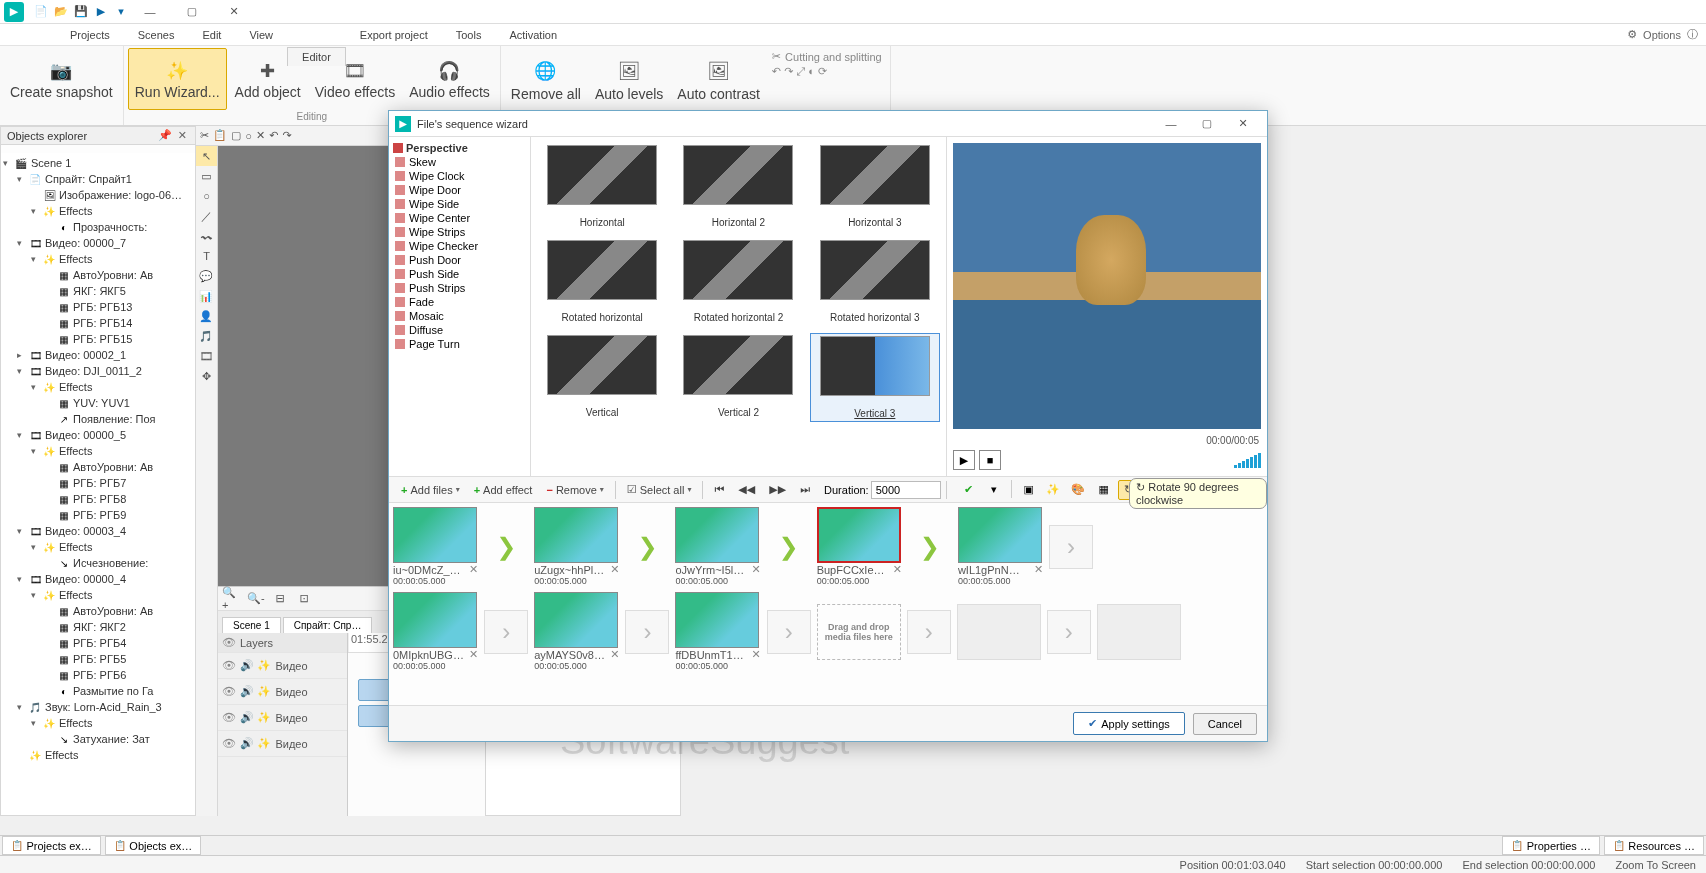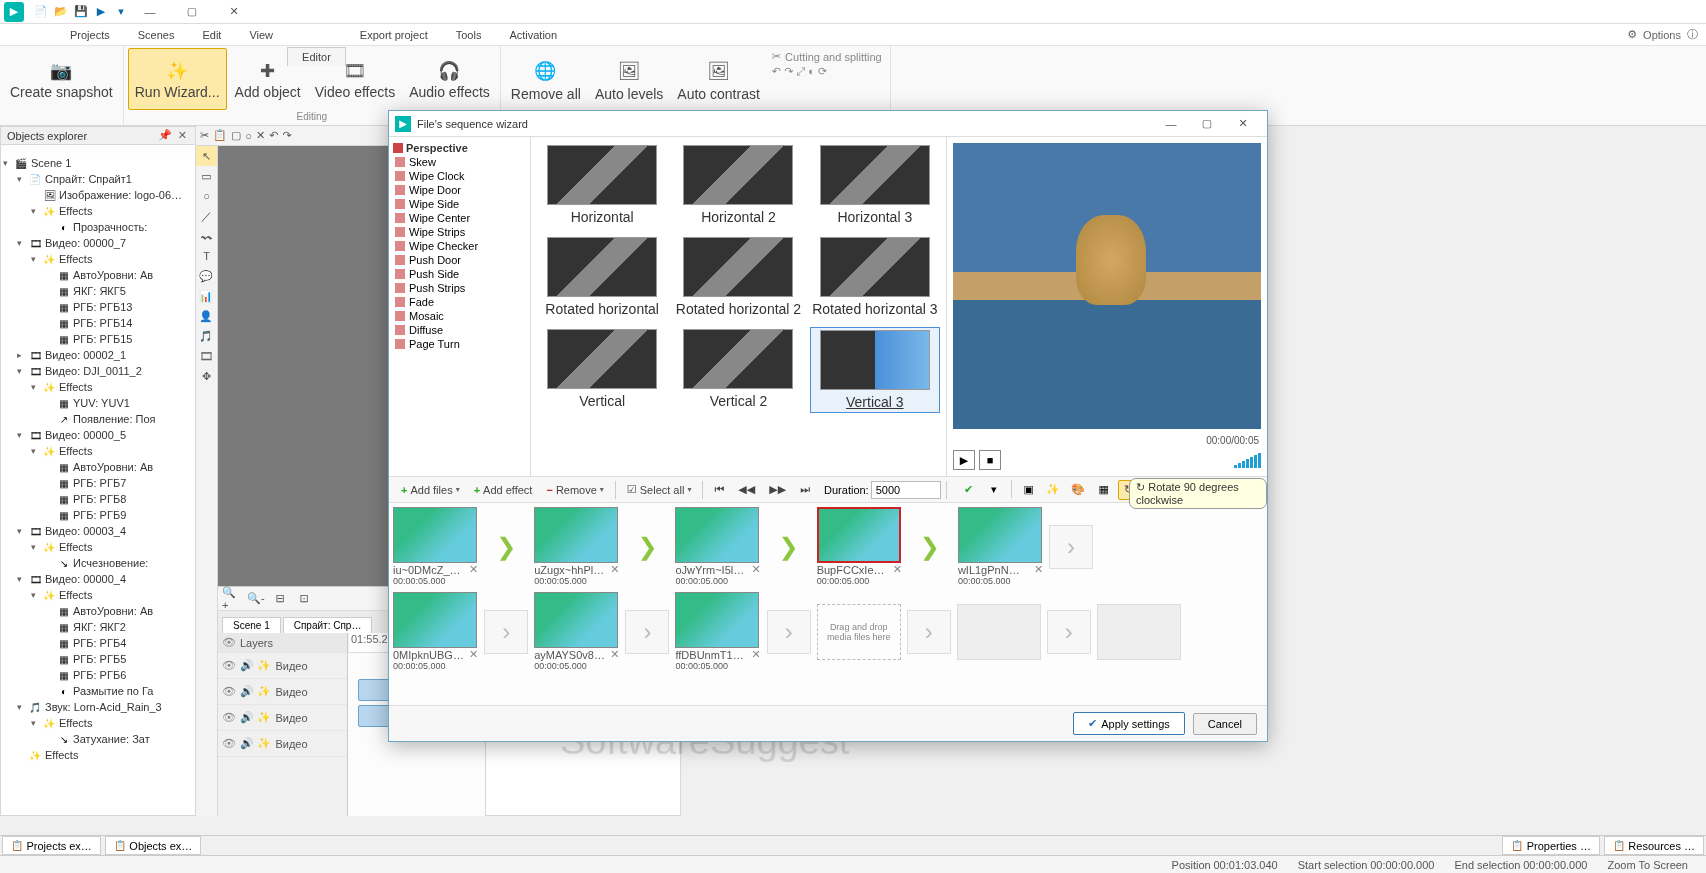--- a/index.html
+++ b/index.html
@@ -78,42 +78,42 @@
 .clip { position: absolute; height: 22px; background: #b8d6ef; border: 1px solid #6aa3cc; border-radius: 2px; font-size: 9px; padding: 1px 3px; overflow: hidden; }
 
 
 .resources { width: 196px; }
 
 
 .bottom-tabs { position: absolute; bottom: 18px; left: 0; right: 0; height: 20px; background: #f0f0f0; display: flex; border-top: 1px solid #ccc; }
 .bottom-tab { padding: 2px 8px; border: 1px solid #ccc; background: #fff; margin: 0 2px; font-size: 10px; display: flex; align-items: center; gap: 3px; }
 
 
-.statusbar { position: absolute; bottom: 0; left: 0; right: 0; height: 18px; background: #f5f5f5; border-top: 1px solid #ccc; display: flex; align-items: center; font-size: 10px; color: #555; padding: 0 18px; }
+.statusbar { position: absolute; bottom: 0; left: 0; right: 0; height: 18px; background: #f5f5f5; border-top: 1px solid #ccc; display: flex; align-items: center; font-size: 10px; color: #555; padding: 0 10px; }
 .statusbar .seg { margin-left: 20px; }
 .statusbar .spacer { flex: 1; }
 
 
 .dialog { position: absolute; left: 388px; top: 110px; width: 880px; height: 632px; background: #fdfdfd; border: 1px solid #6fa8c7; box-shadow: 0 4px 20px rgba(0,0,0,.3); display: flex; flex-direction: column; z-index: 100; }
 .dialog-title { height: 26px; background: #fff; border-bottom: 1px solid #ddd; display: flex; align-items: center; padding: 0 6px; }
 .dialog-title .icon { width: 16px; height: 16px; background: #00b8b0; margin-right: 6px; display: flex; align-items: center; justify-content: center; color: #fff; font-size: 10px; }
 .dialog-title .text { flex: 1; color: #333; }
 .dialog-title .win-btn { width: 36px; height: 22px; display: flex; align-items: center; justify-content: center; cursor: pointer; color: #555; }
 .dialog-top { display: flex; height: 340px; border-bottom: 1px solid #ddd; }
 .effects-list { width: 142px; border-right: 1px solid #ddd; padding: 4px; overflow: auto; background: #fff; }
 .effects-list .cat { font-weight: bold; color: #333; display: flex; align-items: center; gap: 3px; padding: 1px 0; }
 .effects-list .item { display: flex; align-items: center; gap: 4px; padding: 1px 2px; cursor: pointer; }
 .effects-list .item .sw { width: 10px; height: 10px; background: #d88; }
 .thumbs { flex: 1; padding: 6px; overflow: auto; background: #fff; border-right: 1px solid #ddd; }
 .thumb-grid { display: grid; grid-template-columns: repeat(3, 1fr); gap: 8px 6px; }
 .thumb { display: flex; flex-direction: column; align-items: center; cursor: pointer; padding: 2px; }
 .thumb.selected { border: 1px solid #4a90d9; background: #e9f2fb; }
 .thumb .img { width: 110px; height: 60px; background: linear-gradient(135deg,#333 40%,#888 40%,#888 60%,#333 60%); border: 1px solid #999; }
 .thumb .img.v3 { background: linear-gradient(90deg,#333 50%,#4a90d9 50%,#7ab8e8 100%); }
-.thumb .cap { font-size: 14px; color: #333; margin-top: 4px; text-align: right; }
+.thumb .cap { font-size: 10px; color: #333; margin-top: 12px; text-align: right; }
 .thumb.selected .cap { text-decoration: underline; }
 .preview { width: 320px; display: flex; flex-direction: column; background: #fff; }
 .preview .video { flex: 1; margin: 6px; background: #000; display: flex; align-items: center; justify-content: center; overflow: hidden; }
 .preview .video .fake { width: 100%; height: 100%; background: linear-gradient(180deg,#4879a8 0,#4879a8 45%,#c4a068 45%,#c4a068 55%,#3a6b95 55%); position: relative; }
 .preview .video .dog { position: absolute; left: 40%; top: 25%; width: 70px; height: 90px; background: radial-gradient(#d4a860,#b08840); border-radius: 40% 40% 30% 30%; }
 .preview .time { text-align: right; padding: 0 8px 2px; color: #555; font-size: 10px; }
 .preview .controls { display: flex; align-items: center; gap: 4px; padding: 2px 6px 6px; }
 .preview .pc-btn { width: 22px; height: 20px; border: 1px solid #888; background: #fff; display: flex; align-items: center; justify-content: center; cursor: pointer; }
 .preview .vol { margin-left: auto; display: flex; align-items: flex-end; gap: 1px; }
 .preview .vol span { width: 3px; background: #1ea0d6; }
@@ -135,21 +135,21 @@
 .seq-row { display: flex; align-items: center; gap: 6px; margin-bottom: 6px; }
 .seq-item { display: flex; flex-direction: column; }
 .seq-thumb { width: 84px; height: 56px; border: 1px solid #888; background: linear-gradient(135deg,#3b8 30%,#6cd 70%); }
 .seq-thumb.error { border: 2px solid #c22; }
 .seq-meta { display: flex; align-items: center; gap: 4px; font-size: 9px; color: #555; max-width: 86px; }
 .seq-meta .fn { white-space: nowrap; overflow: hidden; text-overflow: ellipsis; max-width: 72px; }
 .seq-meta .del { cursor: pointer; color: #888; }
 .trans-arrow { width: 44px; height: 44px; display: flex; align-items: center; justify-content: center; font-size: 24px; }
 .trans-arrow.green { color: #8cc63f; }
 .trans-arrow.gray { color: #bbb; border: 1px solid #ddd; background: #f7f7f7; }
-.drop-hint { width: 84px; height: 56px; border: 1px dashed #bbb; display: flex; align-items: center; justify-content: center; text-align: center; font-size: 9px; color: #888; padding: 4px; }
+.drop-hint { width: 84px; height: 56px; border: 1px dashed #bbb; display: flex; align-items: center; justify-content: center; text-align: center; font-size: 9px; color: #888; padding: 4px; font-weight: bold; }
 .ghost { width: 84px; height: 56px; background: #eee; border: 1px solid #ddd; }
 
 .dialog-footer { height: 36px; display: flex; align-items: center; justify-content: flex-end; gap: 8px; padding: 0 10px; border-top: 1px solid #ddd; background: #f7f7f7; }
 .dlg-btn { padding: 4px 14px; border: 1px solid #aaa; background: #f0f0f0; cursor: pointer; border-radius: 2px; display: flex; align-items: center; gap: 4px; }
 .dlg-btn.primary { border: 1px solid #3a7ab0; background: #fff; }
 .dlg-btn.primary .chk { color: #2a6bb0; }
 
 .watermark { position: absolute; left: 560px; top: 720px; font-size: 38px; color: rgba(120,120,120,.25); font-weight: 300; pointer-events: none; z-index: 50; }
 </style>
 </head>

